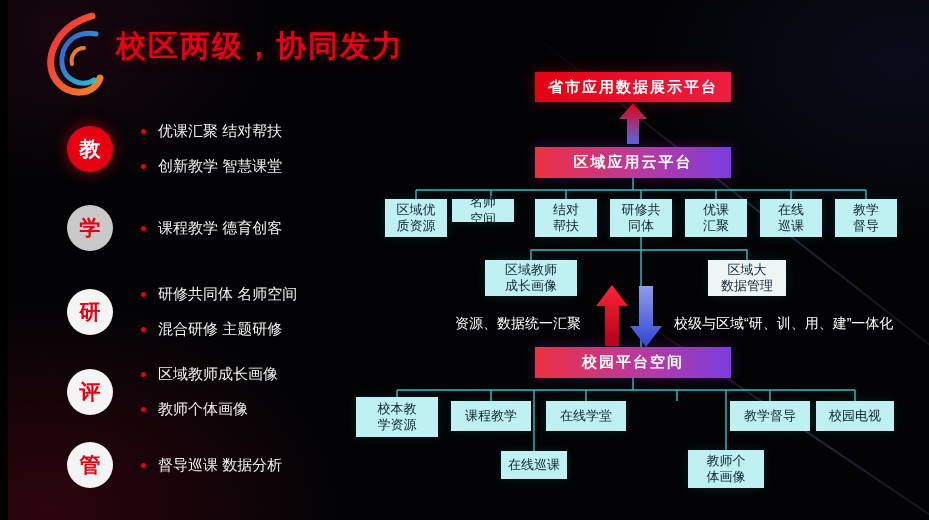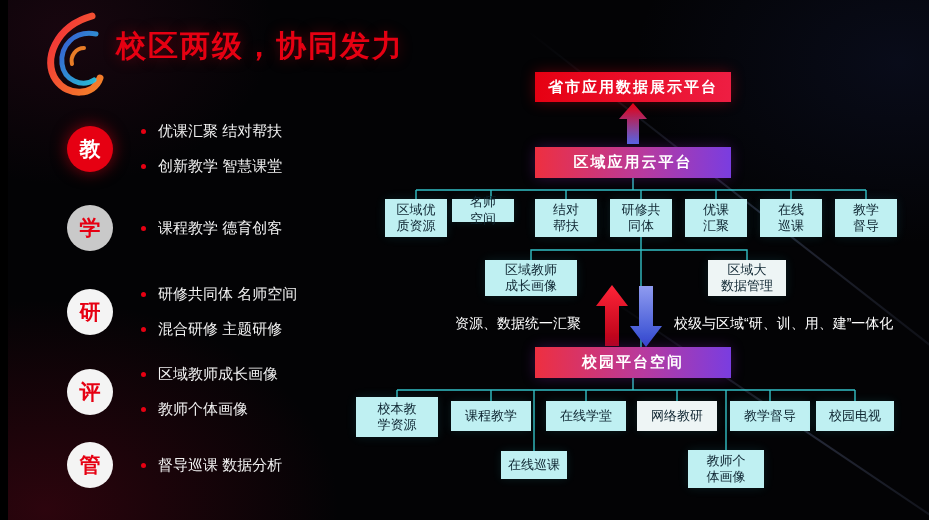--- a/index.html
+++ b/index.html
@@ -223,23 +223,20 @@
 
   <div class="mbox" style="left:348px;top:397px;width:82px;height:40px">
     <span class="mtext">校本教学资源</span>
     </div>
   <div class="mbox" style="left:443px;top:401px;width:80px;height:30px">
     <span class="mtext">课程教学</span>
     </div>
   <div class="mbox" style="left:538px;top:401px;width:80px;height:30px">
     <span class="mtext">在线学堂</span>
     </div>
-  <div class="mbox white" style="left:629px;top:401px;width:80px;height:30px">
-    <span class="mtext">网络教研</span>
-    </div>
   <div class="mbox" style="left:722px;top:401px;width:80px;height:30px">
     <span class="mtext">教学督导</span>
     </div>
   <div class="mbox" style="left:808px;top:401px;width:78px;height:30px">
     <span class="mtext">校园电视</span>
     </div>
 
   <div class="mbox" style="left:493px;top:451px;width:66px;height:28px">
     <span class="mtext">在线巡课</span>
     </div>

